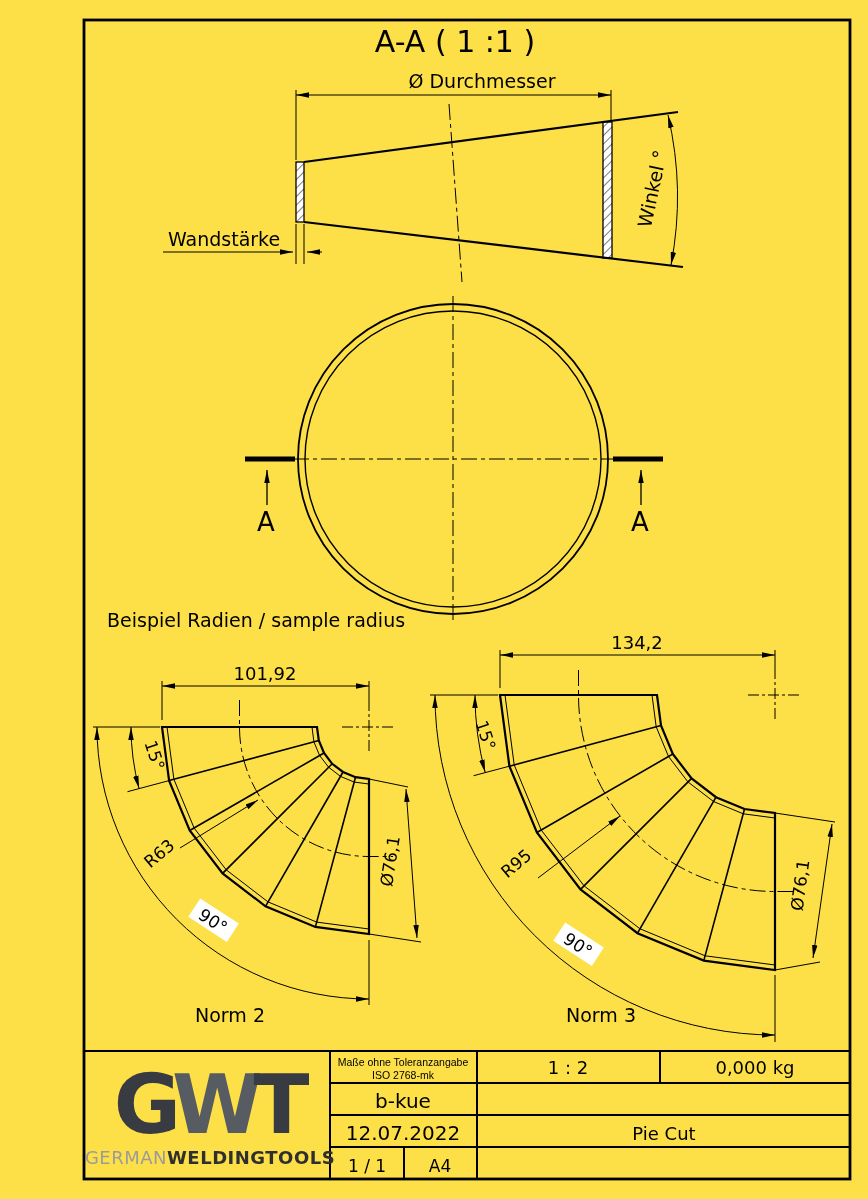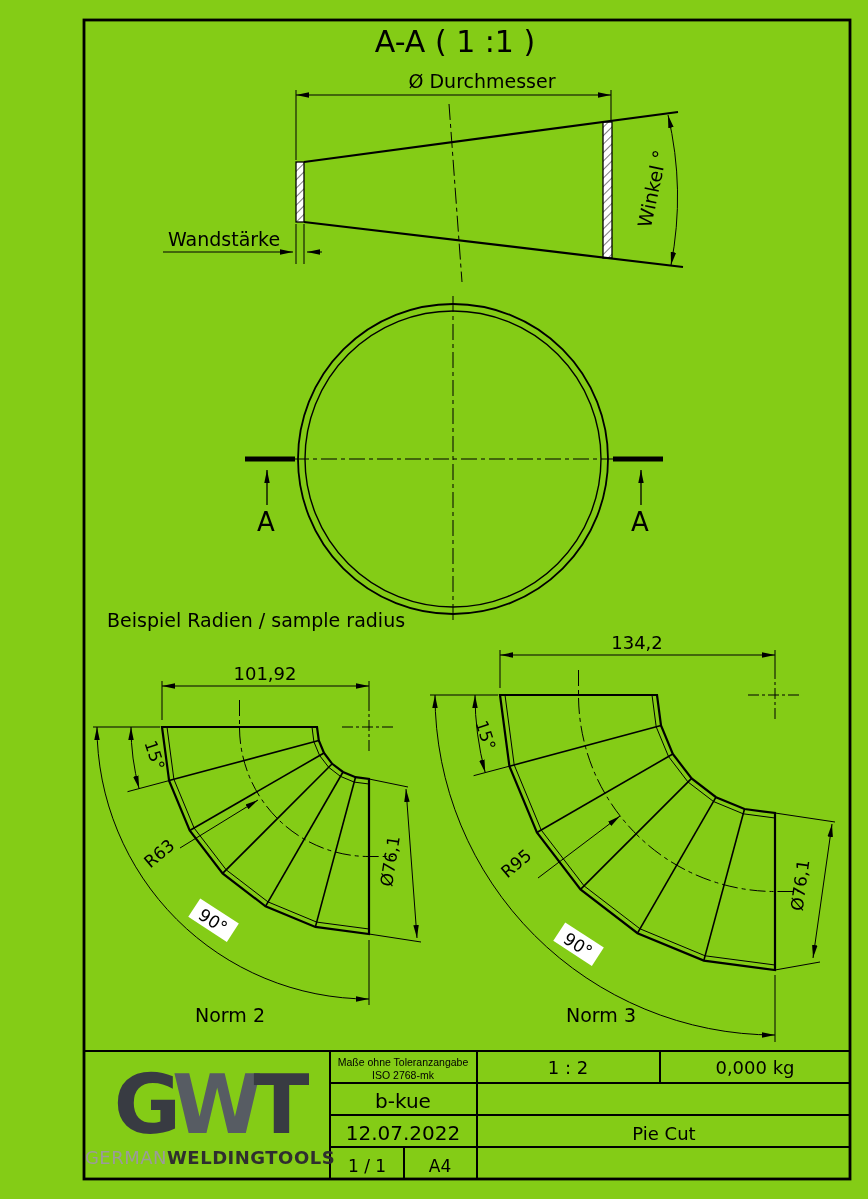--- a/index.html
+++ b/index.html
@@ -1,16 +1,16 @@
 <!DOCTYPE html>
 <html><head>
 <meta charset="utf-8">
 <style>
   html,body{margin:0;padding:0;background:#fff;}
-  #page{position:relative;width:868px;height:1199px;background:#84cc16;overflow:hidden;}
+  #page{position:relative;width:868px;height:1199px;background:#fde047;overflow:hidden;}
   svg text{font-family:"DejaVu Sans","Liberation Sans",sans-serif;fill:#000;}
   .mid{text-anchor:middle;}
   .s11{font-size:10.5px;font-family:"Liberation Sans",sans-serif;}
   .s17{font-size:17px;}
   .s18{font-size:18px;}
   .s19{font-size:19px;}
   .s20{font-size:20px;}
   .s26{font-size:26px;}
   .s30{font-size:30px;}
   .ln{stroke:#000;stroke-width:1;fill:none;}

